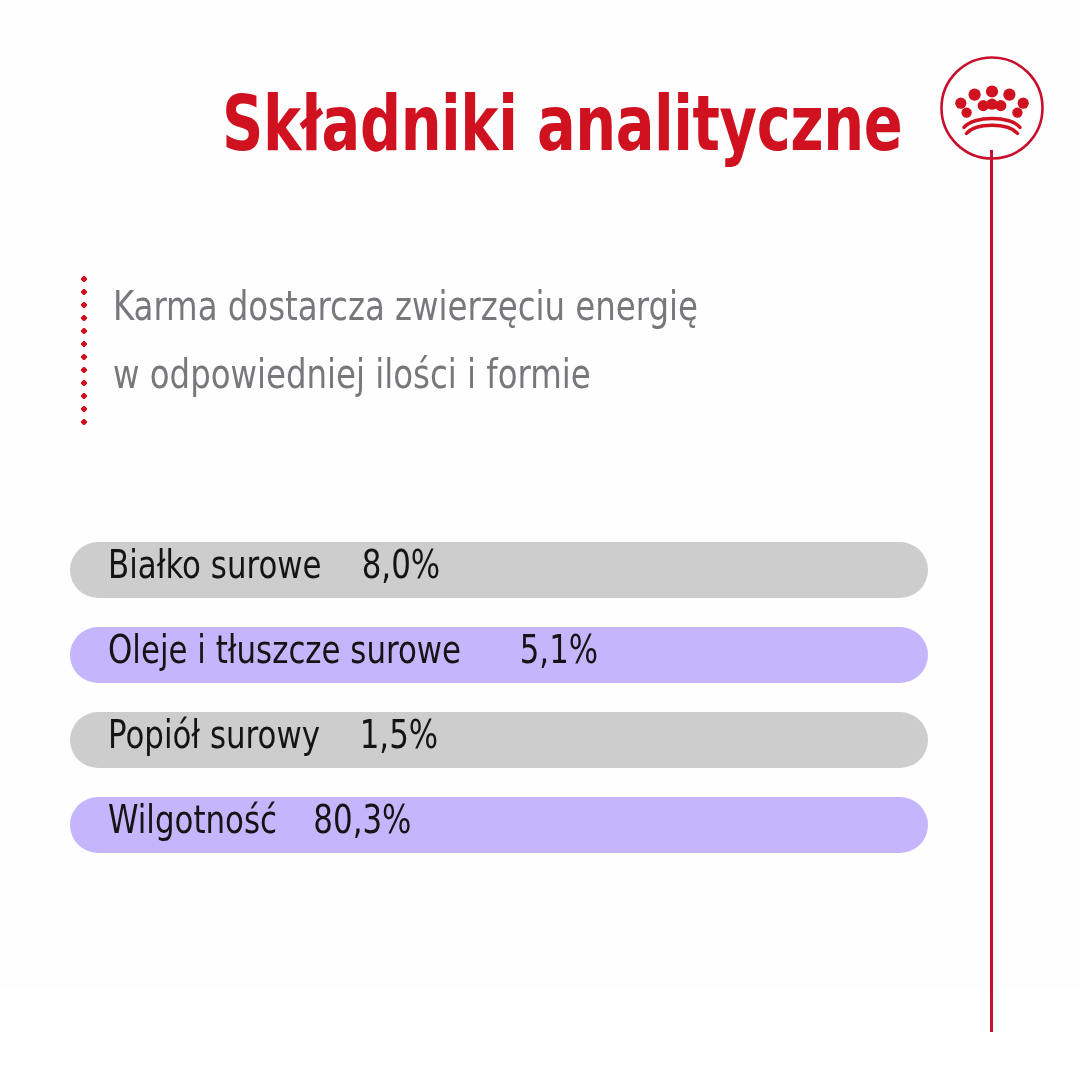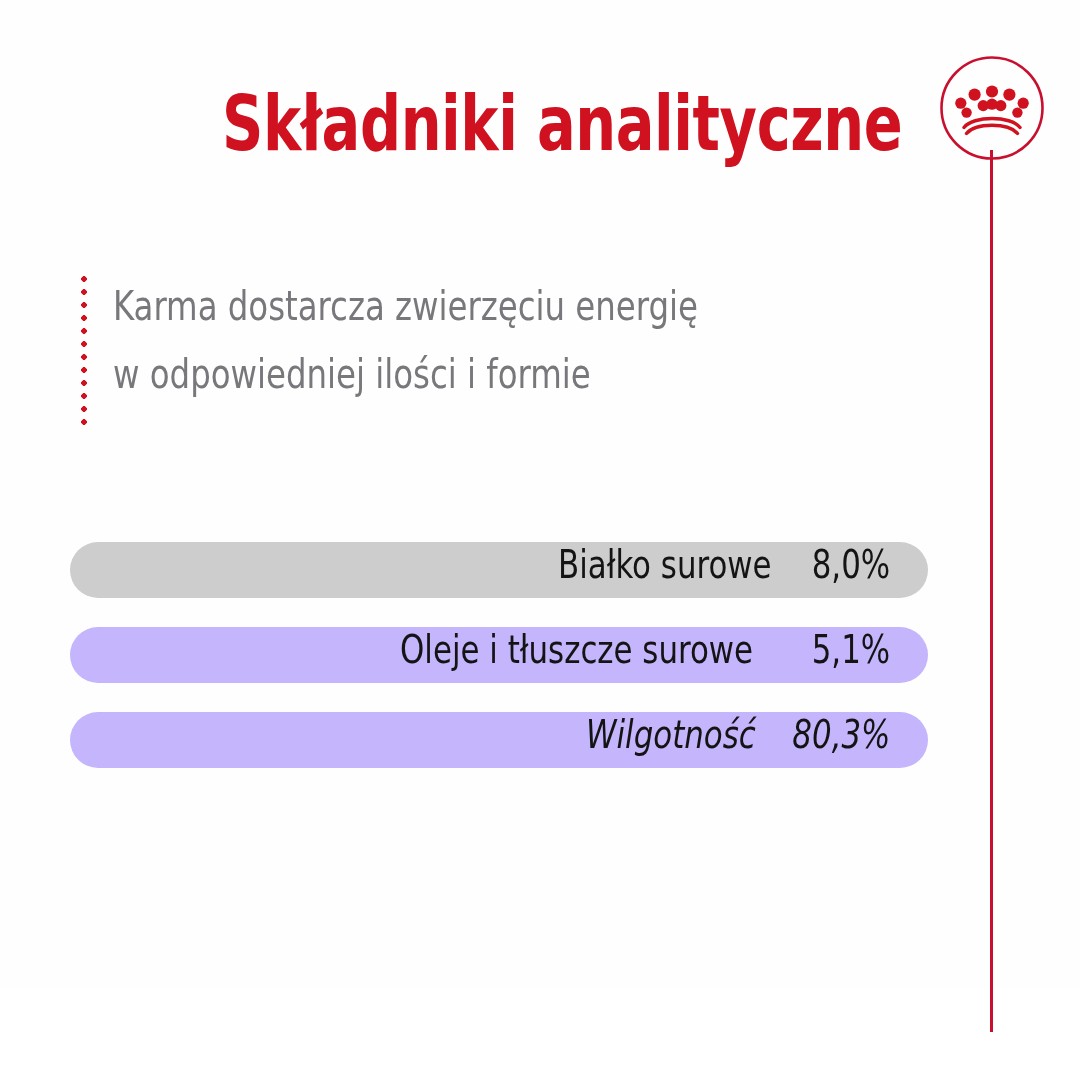--- a/index.html
+++ b/index.html
@@ -103,24 +103,24 @@
     width: 858px;
   }
 
   .nutrient-row {
     position: relative;
     height: 56px;
     margin-bottom: 29px;
     border-radius: 28px;
     display: flex;
     align-items: center;
-    justify-content: flex-end;
+    justify-content: flex-start;
     padding: 0 38px 10px 38px;
   }
-  .nutrient-row:last-child { margin-bottom: 12px; font-style: italic; }
+  .nutrient-row:last-child { margin-bottom: 12px; }
 
   .nutrient-row.shade-dark  { background: #CDCDCD; }
   .nutrient-row.shade-light { background: #c4b5fd; }
 
   .nutrient-label,
   .nutrient-value {
     color: #141414;
     font-family: "DejaVu Sans Condensed", "Liberation Sans Narrow", "Liberation Sans", sans-serif;
     font-size: 39px;
     line-height: 40px;
@@ -175,20 +175,24 @@
     <div class="nutrient-row shade-dark">
       <span class="nutrient-label">Białko surowe</span>
       <span class="nutrient-value">8,0%</span>
     </div>
 
     <div class="nutrient-row shade-light">
       <span class="nutrient-label">Oleje i tłuszcze surowe</span>
       <span class="nutrient-value">5,1%</span>
     </div>
 
+    <div class="nutrient-row shade-dark">
+      <span class="nutrient-label">Popiół surowy</span>
+      <span class="nutrient-value">1,5%</span>
+    </div>
 
     <div class="nutrient-row shade-light">
       <span class="nutrient-label">Wilgotność</span>
       <span class="nutrient-value">80,3%</span>
     </div>
 
   </div>
 
 </div>
 

